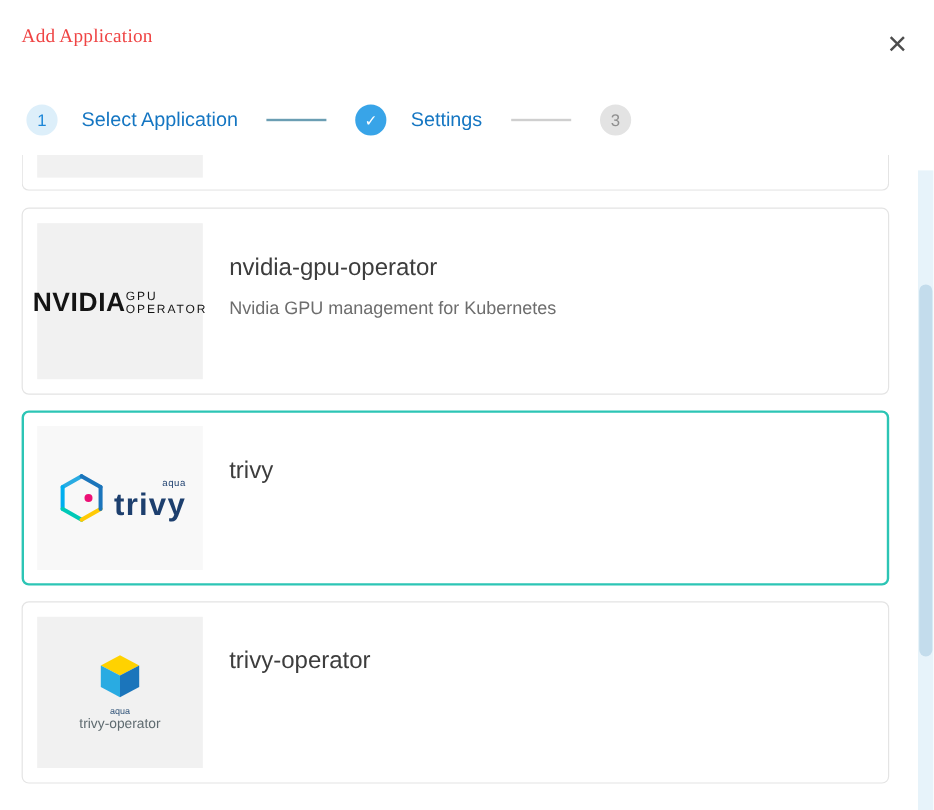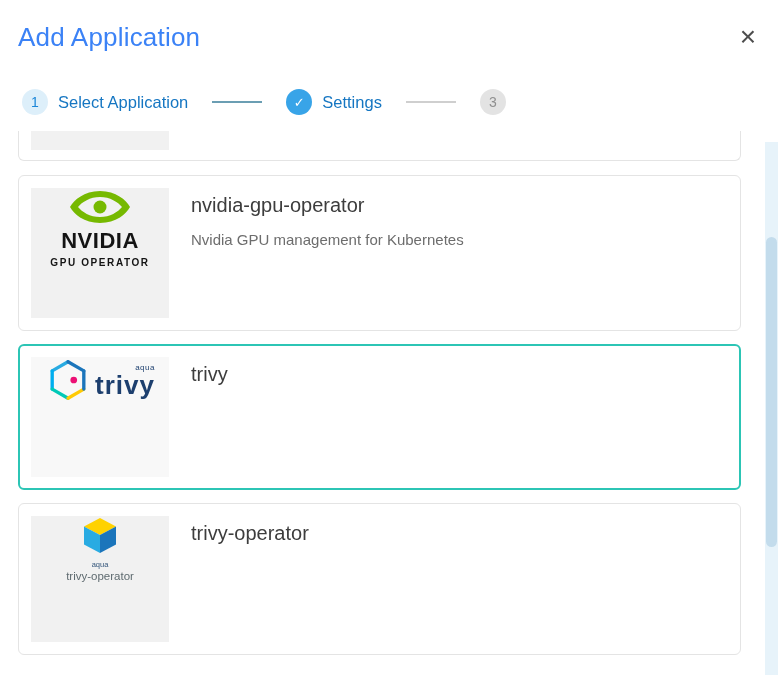--- a/index.html
+++ b/index.html
@@ -11,38 +11,38 @@
     color:#333;
     position:relative;
     overflow:hidden;
   }
 
   
   .modal-header {
     display:flex; justify-content:space-between; align-items:flex-start;
     padding:22px 22px 0 18px;
   }
-  .modal-title { font-size:26px; font-weight:500; color:#3b82f6; margin:0; letter-spacing:0.2px; }
+  .modal-title { font-size:16px; font-weight:500; color:#ef4444; margin:0; letter-spacing:0.2px;font-family:Liberation Serif, serif; }
   .close-btn {
     background:none; border:none; padding:0; margin-top:1px;
     font-size:28px; line-height:1; color:#4d4d4d; cursor:pointer; font-weight:300;
   }
 
   
   .stepper { display:flex; align-items:center; margin:36px 0 0 22px; }
   .step { display:flex; align-items:center; cursor:pointer; }
   .step-circle {
     width:26px; height:26px; border-radius:50%;
     display:flex; align-items:center; justify-content:center;
     font-size:14px; flex-shrink:0;
   }
   .step-active .step-circle  { background:#ddeffa; color:#1b86d8; }
   .step-done .step-circle    { background:#38a4e8; color:#ffffff; font-size:13px; }
   .step-pending .step-circle { background:#e3e3e3; color:#8f8f8f; }
-  .step-label { margin-left:10px; font-size:16.5px; }
+  .step-label { margin-left:20px; font-size:16.5px; }
   .step-active .step-label, .step-done .step-label { color:#1576c2; }
   .step-pending .step-label { color:#a6a6a6; }
   .connector { width:50px; height:2px; margin:0 24px; }
   .connector-1 { background:#6b9eb3; }
   .connector-2 { background:#cfcfcf; }
 
   
   .app-list { margin:16px 18px 0 18px; width:723px; }
   .card {
     display:flex; align-items:flex-start;
@@ -52,33 +52,33 @@
   .card.selected { border:2px solid #2cc5b5; padding:11px; }
   .card-partial {
     height:30px; border:1px solid #e4e4e4; border-top:none;
     border-radius:0 0 6px 6px; margin-bottom:14px;
     padding:0 12px; overflow:hidden; cursor:pointer;
   }
   .card-partial .img-box { height:19px; width:138px; }
 
   .img-box {
     width:138px; background:#f1f1f1; flex-shrink:0;
-    display:flex; flex-direction:column; align-items:center; justify-content:flex-start;
+    display:flex; flex-direction:row; align-items:center; justify-content:center;
   }
   .img-nvidia { height:130px; }
   .img-trivy  { height:120px; background:#f8f8f8; }
   .img-trivyop{ height:126px; }
 
-  .card-content { margin-left:22px; padding-top:6px; }
+  .card-content { margin-left:22px; padding-top:6px;margin-top:20px; }
   .card-title { font-size:20px; color:#3d3d3d; margin:0 0 12px 0; font-weight:400; }
   .card-desc  { font-size:15px; color:#6d6d6d; line-height:1.4; max-width:515px; margin:0; }
 
   
   .nvidia-brand { font-size:22px; font-weight:700; color:#141414; letter-spacing:0.5px; margin-top:2px; }
-  .nvidia-sub   { font-size:10px; font-weight:700; color:#141414; letter-spacing:1.6px; margin-top:3px; }
+  .nvidia-sub   { font-size:10px; font-weight:400; color:#141414; letter-spacing:1.6px; margin-top:3px; }
 
   .trivy-logo { display:flex; align-items:center; }
   .trivy-text { display:flex; flex-direction:column; align-items:flex-end; margin-left:4px; }
   .trivy-sub  { font-size:8px; color:#1d3f6e; letter-spacing:0.5px; }
   .trivy-brand{ font-size:26px; color:#1d3f6e; font-weight:600; letter-spacing:1px; line-height:1; }
 
   .trivyop-logo { display:flex; flex-direction:column; align-items:center; }
   .trivyop-sub   { font-size:7.5px; color:#33557a; margin-top:4px; }
   .trivyop-brand { font-size:11.5px; color:#5f6b70; margin-top:1px; }
 

